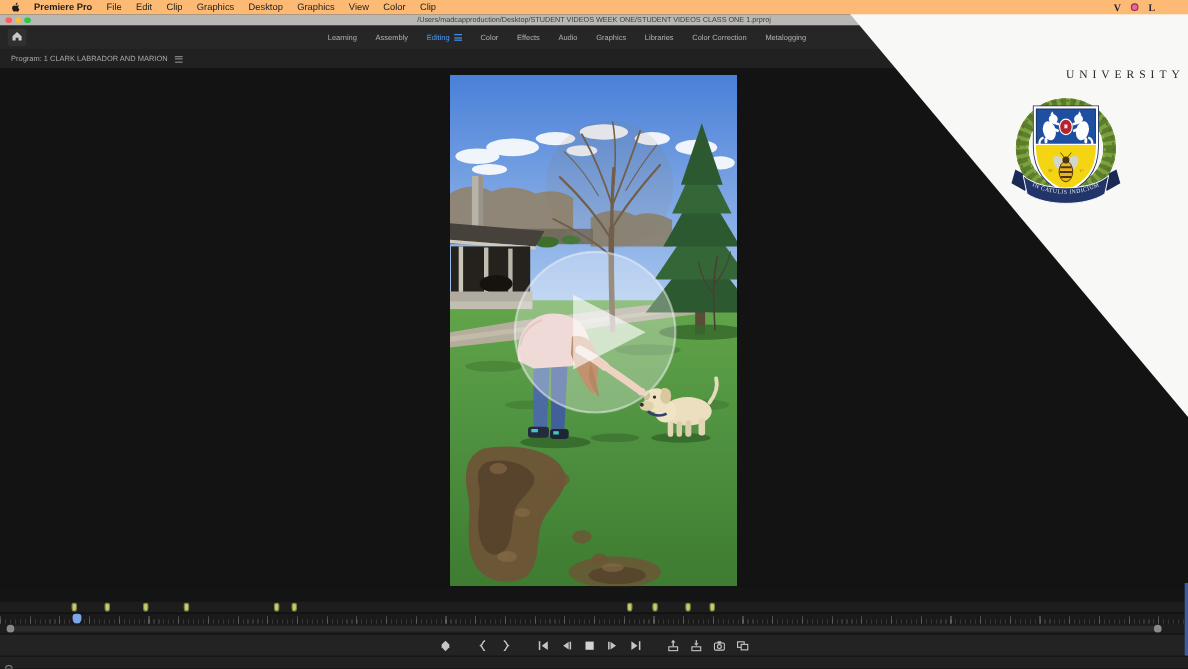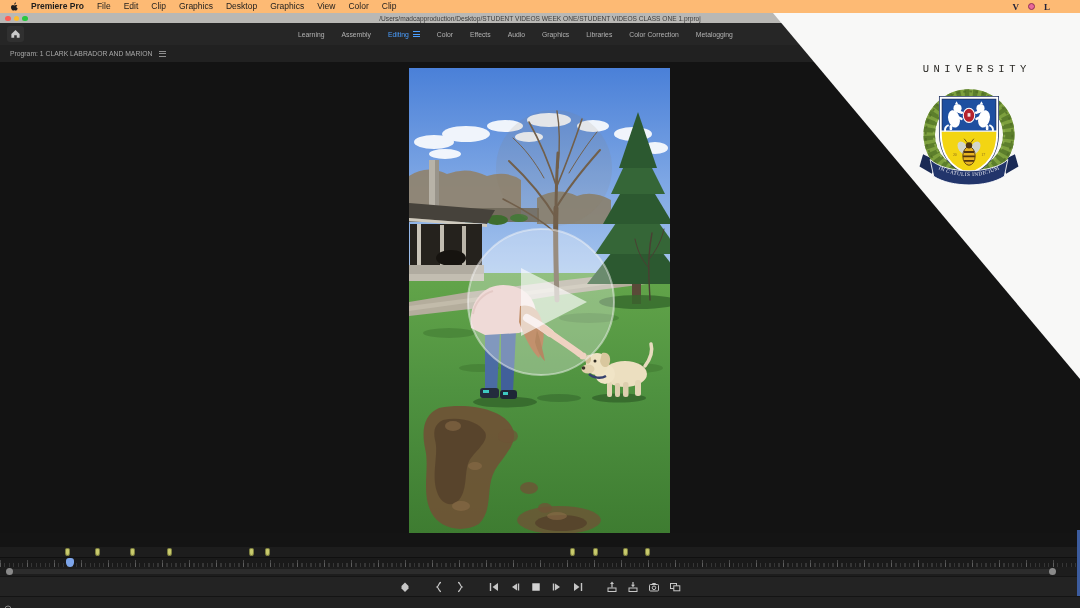--- a/index.html
+++ b/index.html
@@ -84,22 +84,22 @@
   
   .status-strip{position:absolute;top:596px;left:0;right:0;height:12px;background:#212121;border-top:1px solid #141414;z-index:4;}
   .status-strip .mini-icon{position:absolute;left:4px;top:2px;}
 
   
   .corner{position:absolute;inset:0;background:#f8f8f7;z-index:40;
           clip-path:polygon(70.56% 0, 100% 0, 100% 62.34%);}
   .brand-name{position:absolute;left:872px;top:36px;width:205px;text-align:center;
               font-family:"Liberation Serif",serif;font-size:26px;font-weight:600;letter-spacing:8px;
               color:#201e1b;text-indent:8px;}
-  .brand-sub{position:absolute;left:872px;top:63px;width:205px;text-align:center;
-             font-family:Liberation Mono, monospace;font-size:10.5px;letter-spacing:4.5px;color:#2a2824;text-indent:4.5px;}
+  .brand-sub{position:absolute;left:872px;top:63px;width:205px;text-align:right;
+             font-family:Liberation Serif, serif;font-size:10.5px;letter-spacing:4.5px;color:#2a2824;text-indent:4.5px;}
   .crest{position:absolute;left:916px;top:74px;}
 </style>
 </head>
 <body>
 
 <div class="stage">
 
   <div class="menu-bar">
     <span class="menu-apple">
       <svg width="8" height="9" viewBox="0 0 8 9">

